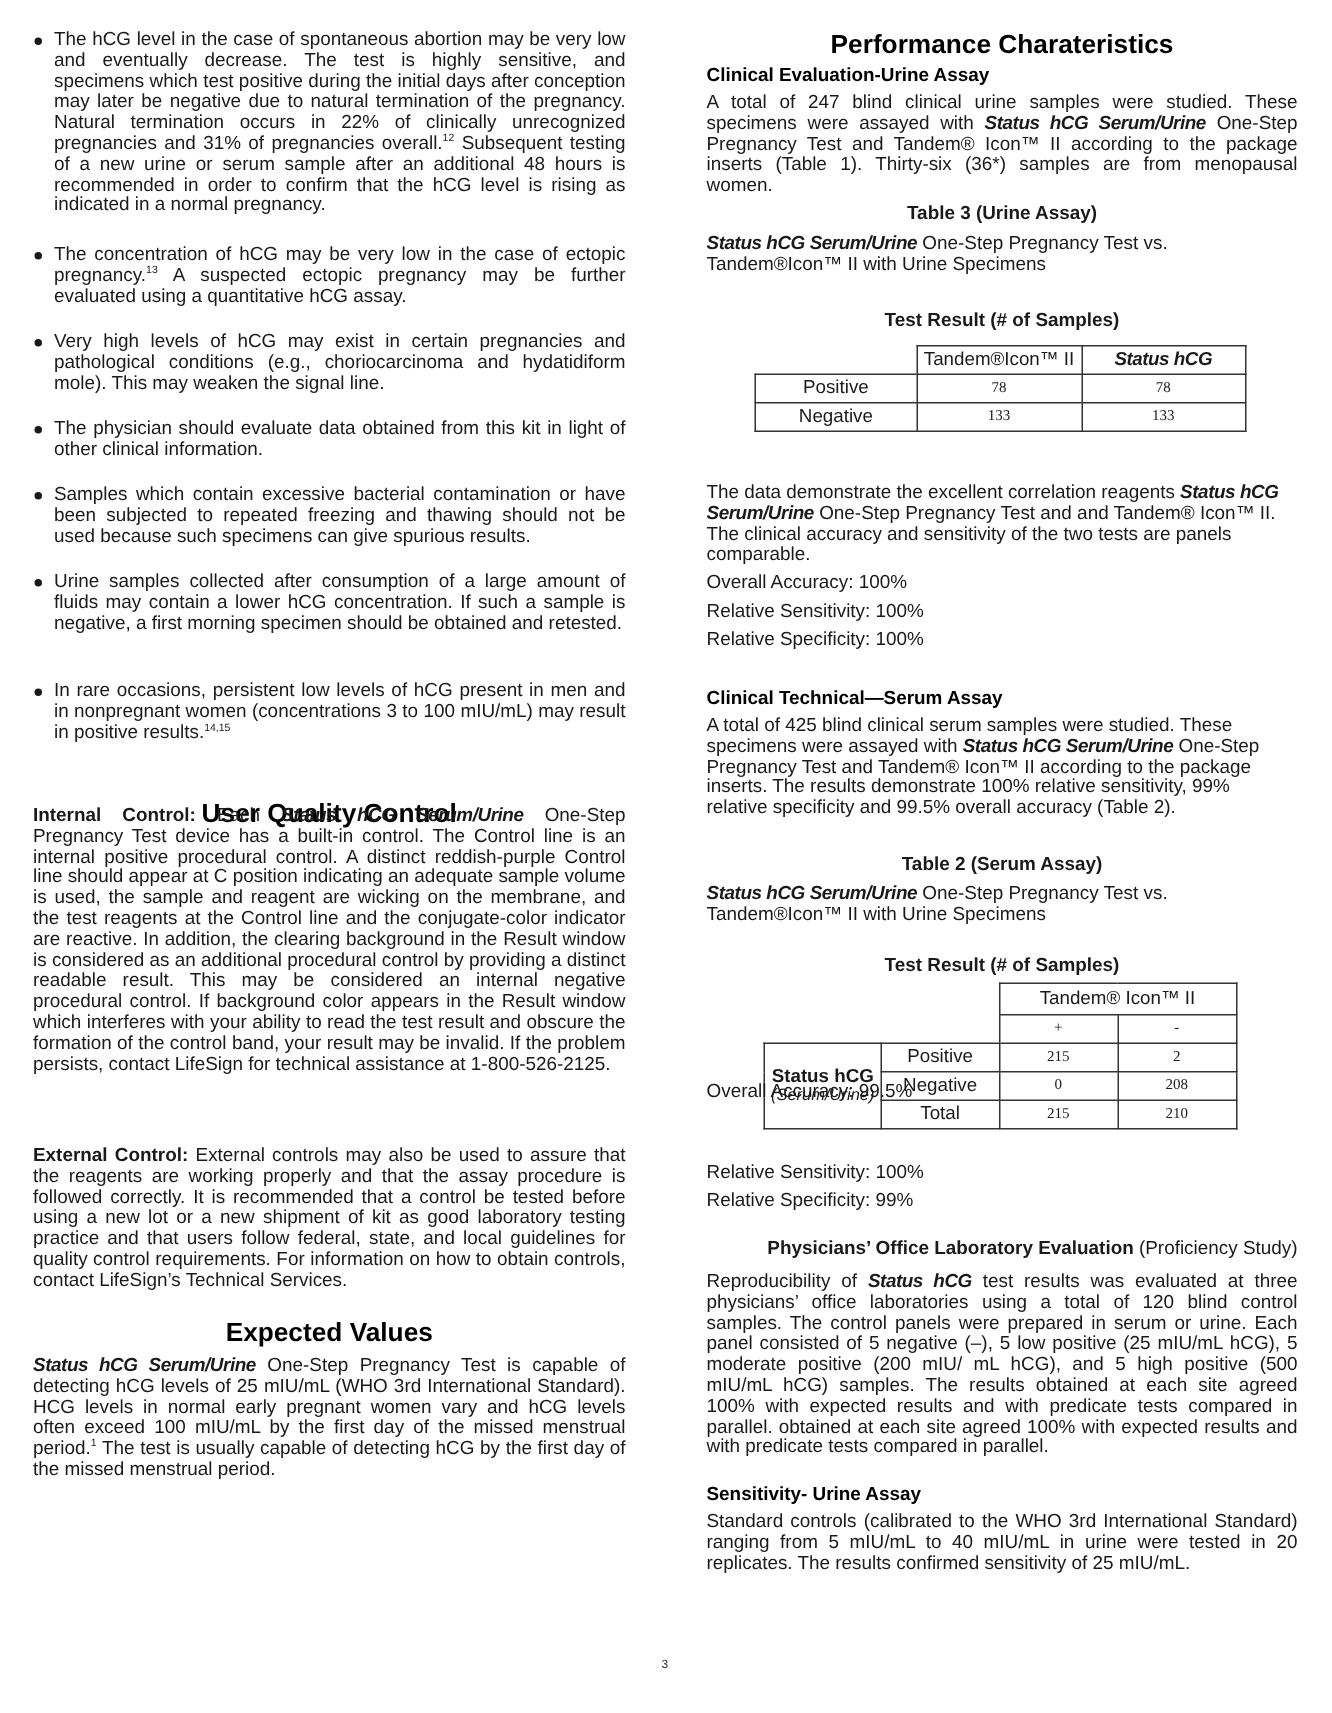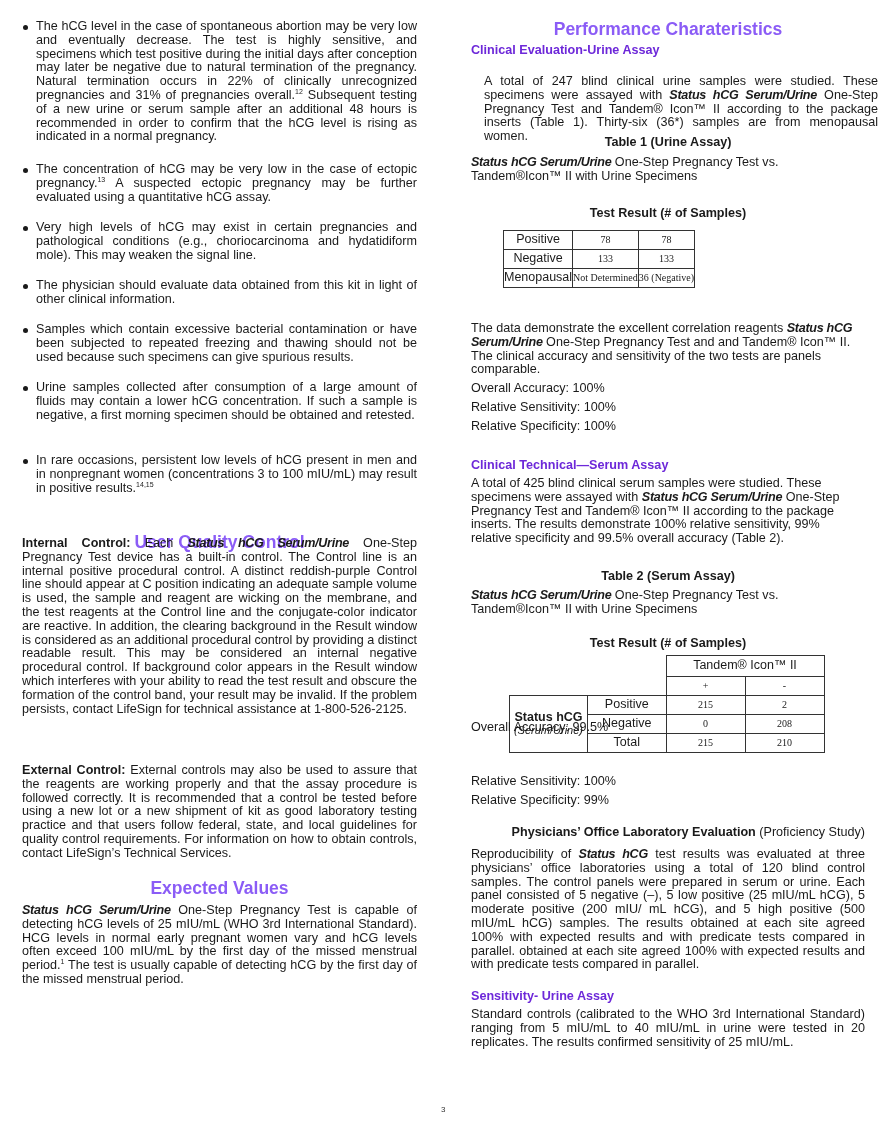--- a/index.html
+++ b/index.html
@@ -15,22 +15,22 @@
   .brand { font-weight: bold; font-style: italic; letter-spacing: -0.3px; font-family: "Liberation Sans", sans-serif; }
   sup { font-size: 7px; line-height: 0; vertical-align: 5px; }
 
   ul.bullets { list-style: none; margin: 0; padding: 0; }
   ul.bullets li { position: relative; padding-left: 14px; text-align: justify; }
   ul.bullets li::before {
     content: ""; position: absolute; left: 1px; top: 5px;
     width: 5px; height: 5px; border-radius: 50%; background: #1a1a1a;
   }
 
-  h2.section { font-size: 17.5px; font-weight: bold; text-align: center; margin: 0; line-height: 20px; color: #8b5cf6; }
-  h3.sub { font-size: 12.6px; font-weight: bold; margin: 0; line-height: 14px; color: #6d28d9; }
+  h2.section { font-size: 17.5px; font-weight: bold; text-align: center; margin: 0; line-height: 20px; color: #000000; }
+  h3.sub { font-size: 12.6px; font-weight: bold; margin: 0; line-height: 14px; color: #000000; }
   .center-bold { text-align: center; font-weight: bold; }
   .lbl { font-weight: bold; }
 
   table.t1, table.t2 { border-collapse: collapse; position: absolute; font-size: 12.5px; }
   table.t1 td, table.t2 td { border: 1px solid #333; text-align: center; padding: 0; height: 18px; }
   .serif { font-family: "Liberation Serif", serif; font-size: 10px; }
   .noborder { border: none !important; }
   .page-num { position: absolute; left: 441px; top: 1103px; font-size: 8px; color: #333; }
 </style>
 </head>
@@ -64,43 +64,43 @@
 
   <p class="just" style="position:absolute; top:764px; width:395px; margin:0;"><span class="lbl">External Control:</span><span> External controls may also be used to assure that the reagents are working properly and that the assay procedure is followed correctly. It is recommended that a control be tested before using a new lot or a new shipment of kit as good laboratory testing practice and that users follow federal, state, and local guidelines for quality control requirements. For information on how to obtain controls, contact LifeSign’s Technical Services.</span></p>
 
   <h2 class="section" style="position:absolute; top:878px; width:395px;">Expected Values</h2>
   <p class="just" style="position:absolute; top:904px; width:395px; margin:0;"><span class="brand">Status hCG Serum/Urine</span><span> One-Step Pregnancy Test is capable of detecting hCG levels of 25 mIU/mL (WHO 3rd International Standard). HCG levels in normal early pregnant women vary and hCG levels often exceed 100 mIU/mL by the first day of the missed menstrual period.</span><sup>1</sup><span> The test is usually capable of detecting hCG by the first day of the missed menstrual period.</span></p>
 </div>
 
 <div class="col col-right">
   <h2 class="section" style="position:absolute; top:19px; width:394px;">Performance Charateristics</h2>
   <h3 class="sub" style="position:absolute; top:43px;">Clinical Evaluation-Urine Assay</h3>
-  <p class="just" style="position:absolute; top:62px; width:394px; margin:13px;"><span>A total of 247 blind clinical urine samples were studied. These specimens were assayed with </span><span class="brand">Status hCG Serum/Urine</span><span> One-Step Pregnancy Test and Tandem® Icon™ II according to the package inserts (Table 1). Thirty-six (36*) samples are from menopausal women.</span></p>
+  <p class="just" style="position:absolute; top:62px; width:394px; margin:0;"><span>A total of 247 blind clinical urine samples were studied. These specimens were assayed with </span><span class="brand">Status hCG Serum/Urine</span><span> One-Step Pregnancy Test and Tandem® Icon™ II according to the package inserts (Table 1). Thirty-six (36*) samples are from menopausal women.</span></p>
 
-  <div class="center-bold" style="position:absolute; top:136px; width:394px;">Table 1 (Urine Assay)</div>
+  <div class="center-bold" style="position:absolute; top:136px; width:394px;">Table 3 (Urine Assay)</div>
   <p style="position:absolute; top:156px; width:394px; margin:0;"><span class="brand">Status hCG Serum/Urine</span><span> One-Step Pregnancy Test vs. Tandem®Icon™ II with Urine Specimens</span></p>
 
   <div class="center-bold" style="position:absolute; top:207px; left:0; width:394px;">Test Result (# of Samples)</div>
 
   <table class="t1" style="top:230px; left:32px;">
     <tbody>
+        <tr>
+      <td class="noborder" style="width:107px; border-left:none; border-top:none;"></td>
+      <td style="width:109px;">Tandem®Icon™ II</td>
+      <td style="width:108px;" class="brand">Status hCG</td>
+    </tr>
     <tr>
       <td>Positive</td>
       <td class="serif">78</td>
       <td class="serif">78</td>
     </tr>
     <tr>
       <td>Negative</td>
       <td class="serif">133</td>
       <td class="serif">133</td>
-    </tr>
-    <tr>
-      <td>Menopausal</td>
-      <td class="serif">Not Determined</td>
-      <td class="serif">36 (Negative)</td>
     </tr>
   </tbody>
     </table>
 
   <p style="position:absolute; top:322px; width:394px; margin:0;"><span>The data demonstrate the excellent correlation reagents </span><span class="brand">Status hCG Serum/Urine</span><span> One-Step Pregnancy Test and and Tandem® Icon™ II. The clinical accuracy and sensitivity of the two tests are panels comparable.</span></p>
   <div style="position:absolute; top:382px;">Overall Accuracy: 100%</div>
   <div style="position:absolute; top:401px;">Relative Sensitivity: 100%</div>
   <div style="position:absolute; top:420px;">Relative Specificity: 100%</div>
 
   <h3 class="sub" style="position:absolute; top:458px;">Clinical Technical—Serum Assay</h3>

